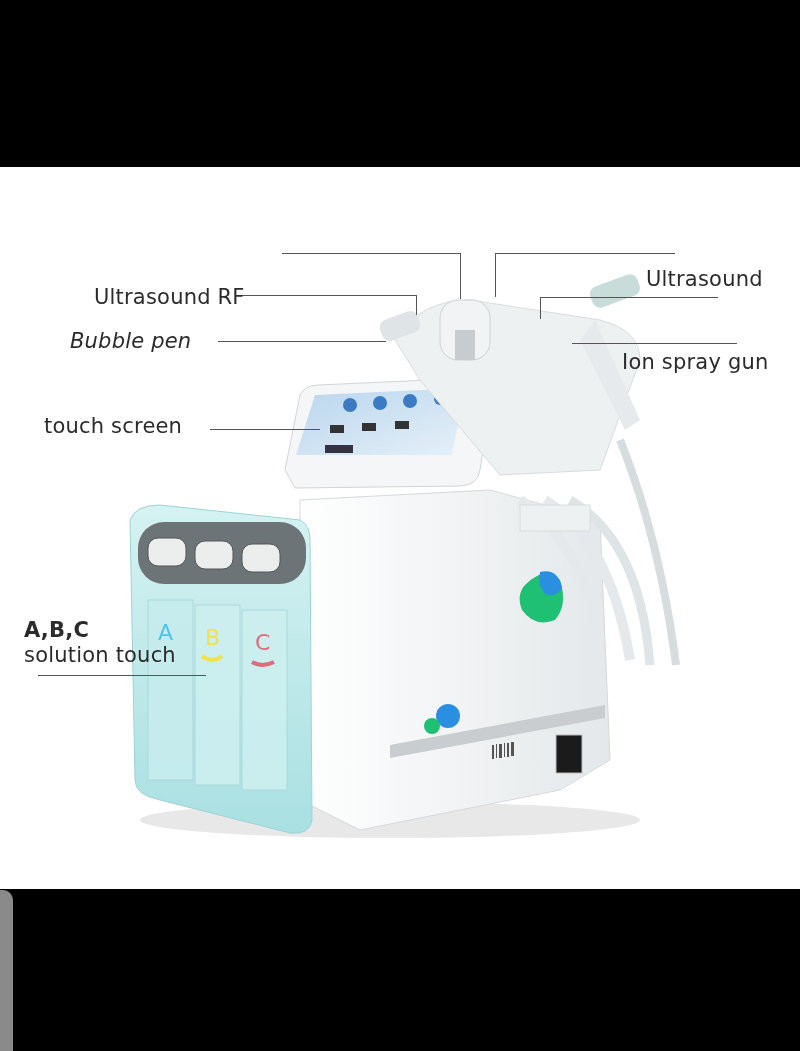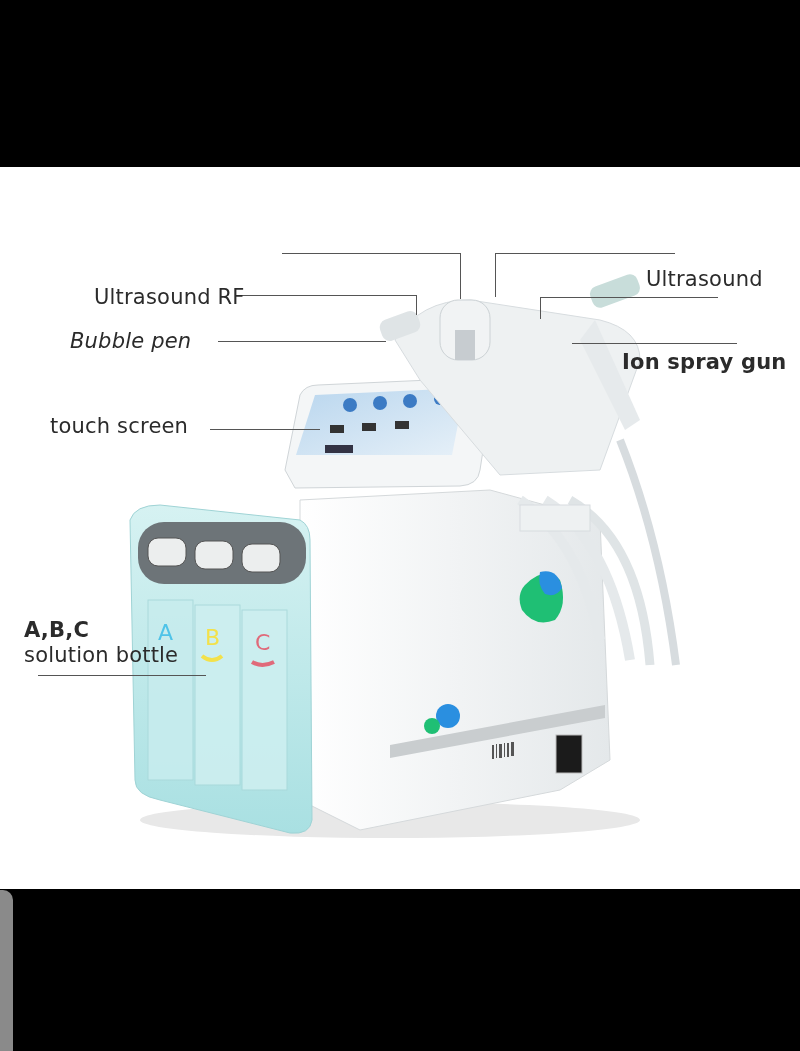--- a/index.html
+++ b/index.html
@@ -111,21 +111,21 @@
   <div class="line" style="left:210px;top:262px;width:110px;height:1px;"></div>
   <div class="line" style="left:495px;top:86px;width:180px;height:1px;"></div>
   <div class="line" style="left:495px;top:86px;width:1px;height:44px;"></div>
   <div class="line" style="left:540px;top:130px;width:178px;height:1px;"></div>
   <div class="line" style="left:540px;top:130px;width:1px;height:22px;"></div>
   <div class="line" style="left:572px;top:176px;width:165px;height:1px;"></div>
   <div class="line" style="left:38px;top:508px;width:168px;height:1px;"></div>
 
   <div class="label" style="left:94px;top:118px;">Ultrasound RF</div>
   <div class="label" style="left:70px;top:162px;font-style:italic;">Bubble pen</div>
-  <div class="label" style="left:50px;top:247px;">touch screen</div>
+  <div class="label" style="left:44px;top:247px;">touch screen</div>
   <div class="label" style="left:24px;top:451px;font-weight:bold;">A,B,C</div>
-  <div class="label" style="left:24px;top:476px;">solution bottle</div>
+  <div class="label" style="left:24px;top:476px;">solution touch</div>
   <div class="label" style="left:646px;top:100px;">Ultrasound</div>
-  <div class="label" style="left:622px;top:183px;font-weight:bold;">Ion spray gun</div>
+  <div class="label" style="left:622px;top:183px;">Ion spray gun</div>
 </div>
 
 <div class="bottom-bar"></div>
 <div class="left-tab"></div>
 
 </body></html>

